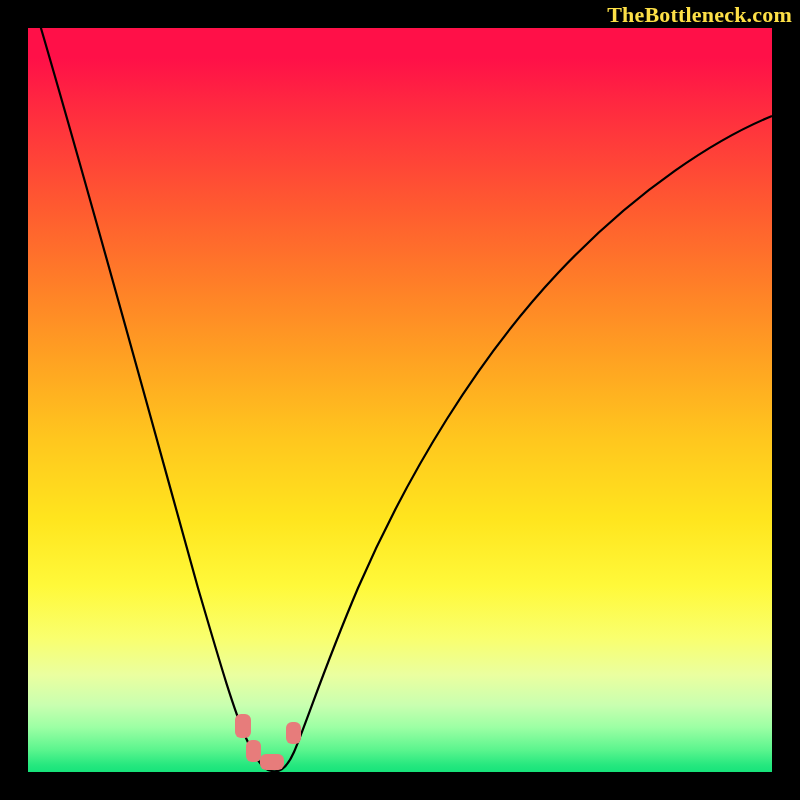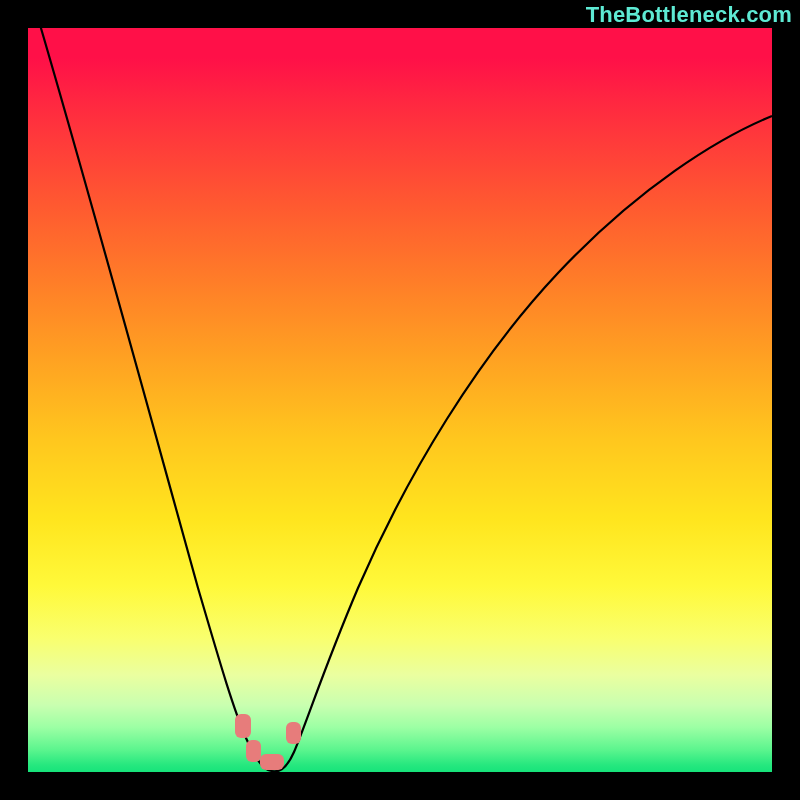--- a/index.html
+++ b/index.html
@@ -54,24 +54,24 @@
   }
   .marker {
     position: absolute;
     background: #e77c7b;
     border-radius: 6px;
   }
   .watermark {
     position: absolute;
     top: 2px;
     right: 8px;
-    font-family: Liberation Sans, sans-serif;
+    font-family: Liberation Serif, serif;
     font-size: 22px;
     font-weight: 600;
-    color: #5eead4;
+    color: #fde047;
     letter-spacing: 0.2px;
   }
 </style>
 </head>
 <body>
 
 <div class="frame">
   <div class="plot-area"></div>
 
   <svg class="curve" viewBox="0 0 744 744" preserveAspectRatio="none">

